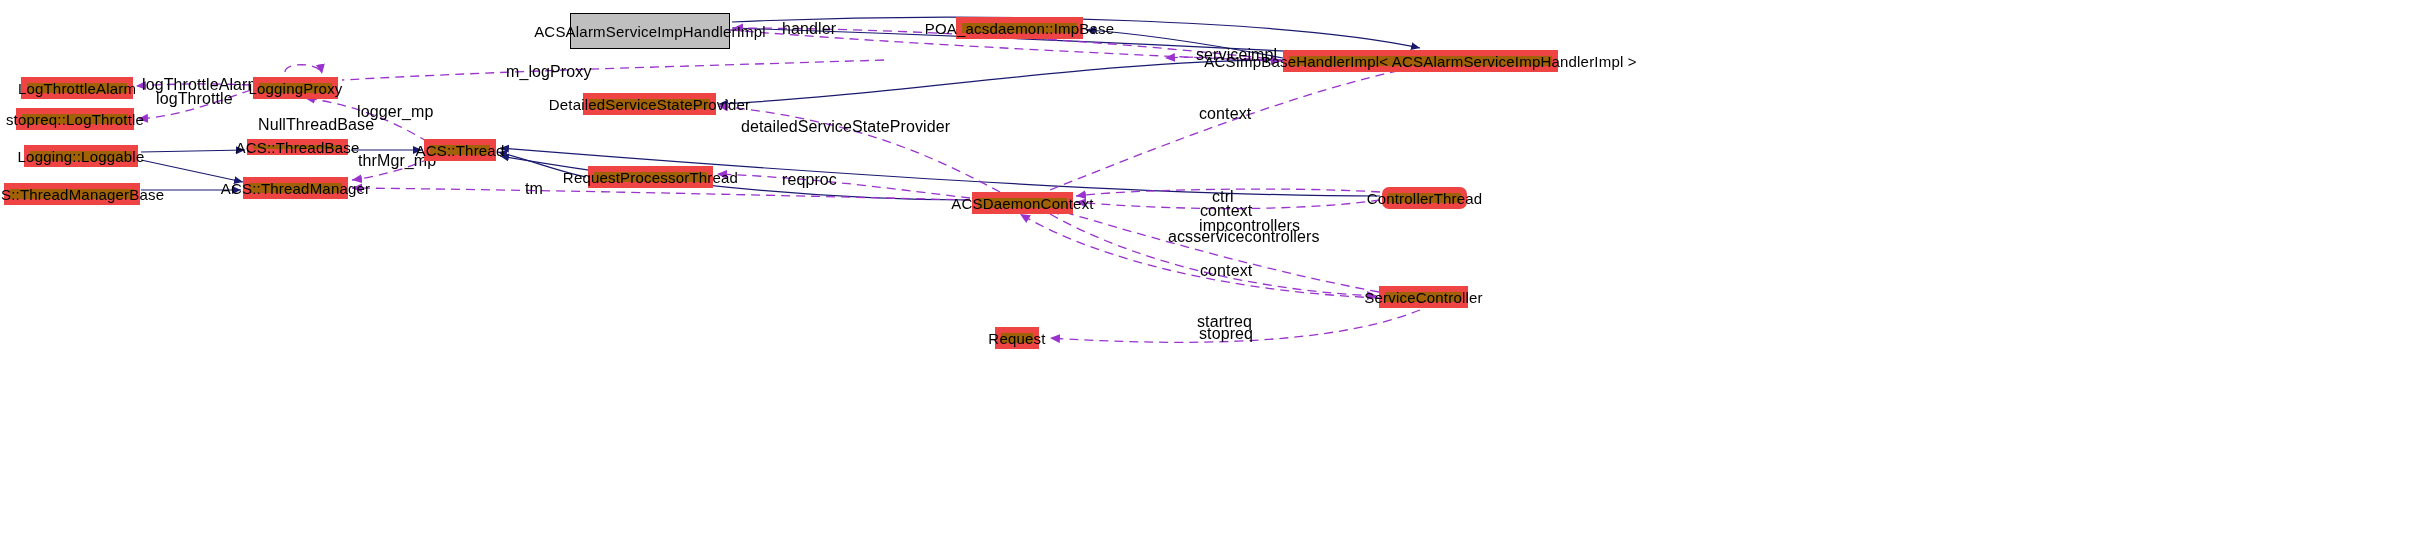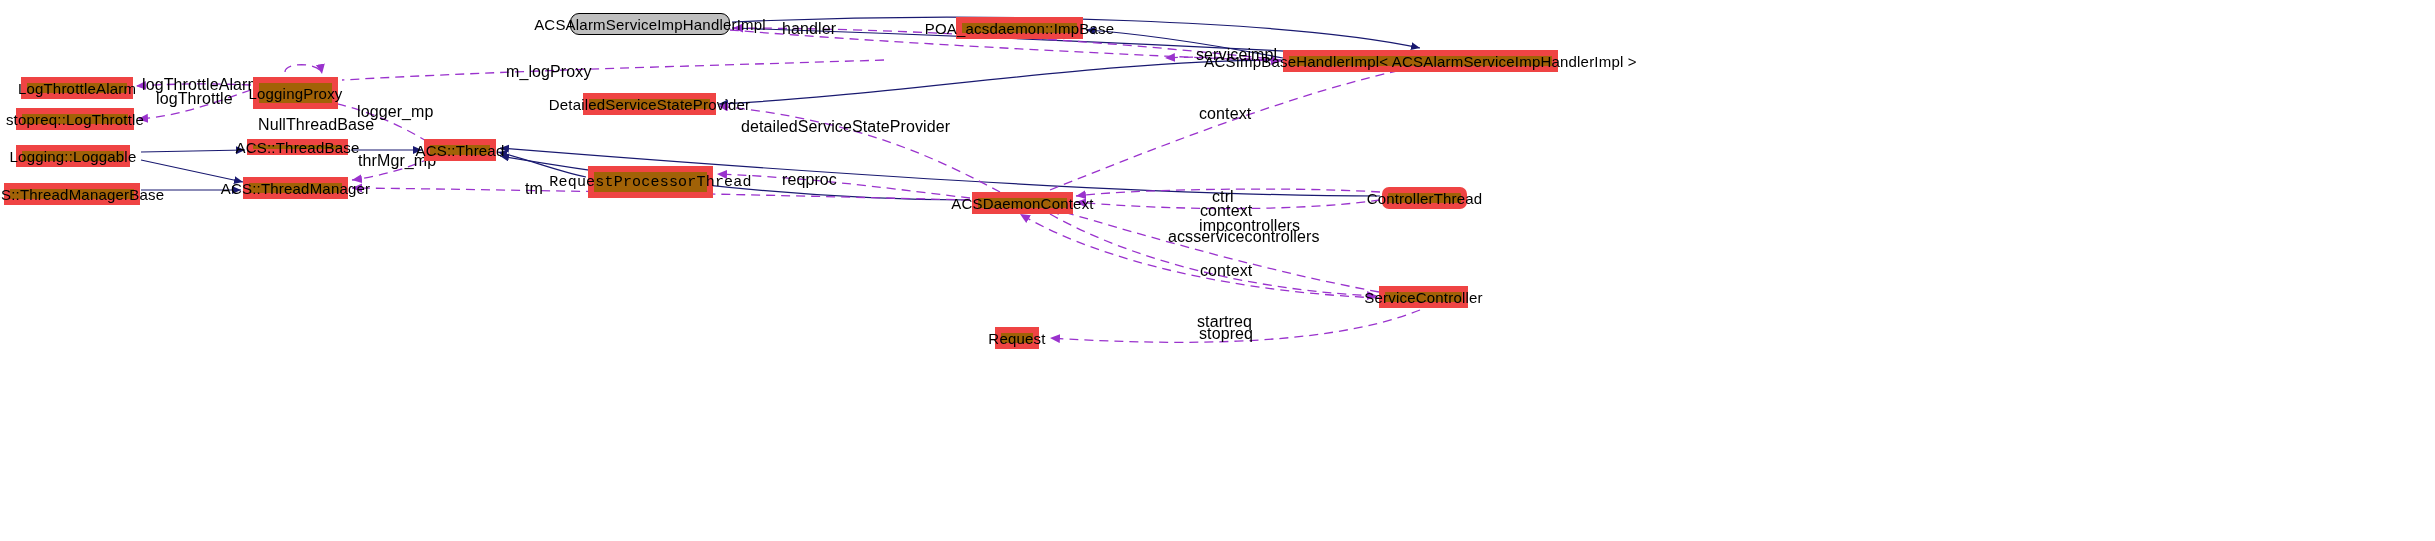--- a/index.html
+++ b/index.html
@@ -106,45 +106,45 @@
       <path d="M 1281,60 C 1100,40 900,28 733,28" marker-end="url(#use-arrow)"></path>
     </g>
   </svg>
 
   <div class="node" style="left:21px;top:77px;width:112px;height:22px;">
       <span>LogThrottleAlarm</span>
     </div>
   <div class="node" style="left:16px;top:108px;width:118px;height:22px;">
       <span>stopreq::LogThrottle</span>
     </div>
-  <div class="node" style="left:16px;top:145px;width:114px;height:22px;">
+  <div class="node" style="left:24px;top:145px;width:114px;height:22px;">
       <span>Logging::Loggable</span>
     </div>
   <div class="node" style="left:4px;top:183px;width:136px;height:22px;">
       <span>ACS::ThreadManagerBase</span>
     </div>
-  <div class="node" style="left:253px;top:77px;width:85px;height:32px;">
+  <div class="node" style="left:253px;top:77px;width:85px;height:22px;">
       <span>LoggingProxy</span>
     </div>
   <div class="node" style="left:247px;top:139px;width:101px;height:16px;">
       <span>ACS::ThreadBase</span>
     </div>
   <div class="node" style="left:243px;top:177px;width:105px;height:22px;">
       <span>ACS::ThreadManager</span>
     </div>
   <div class="node" style="left:424px;top:139px;width:72px;height:22px;">
       <span>ACS::Thread</span>
     </div>
-  <div class="node highlight" style="left:570px;top:13px;width:160px;height:22px;border-radius:9px;">
+  <div class="node highlight" style="left:570px;top:13px;width:160px;height:36px;">
       <span>ACSAlarmServiceImpHandlerImpl</span>
     </div>
   <div class="node" style="left:583px;top:93px;width:133px;height:22px;">
       <span>DetailedServiceStateProvider</span>
     </div>
-  <div class="node" style="left:588px;top:166px;width:125px;height:32px;font-family:Liberation Mono, monospace;">
+  <div class="node" style="left:588px;top:166px;width:125px;height:22px;">
       <span>RequestProcessorThread</span>
     </div>
   <div class="node" style="left:956px;top:17px;width:127px;height:22px;">
       <span>POA_acsdaemon::ImpBase</span>
     </div>
   <div class="node" style="left:1283px;top:50px;width:275px;height:22px;">
       <span>ACSImpBaseHandlerImpl&lt; ACSAlarmServiceImpHandlerImpl &gt;</span>
     </div>
   <div class="node" style="left:972px;top:192px;width:101px;height:22px;">
       <span>ACSDaemonContext</span>

